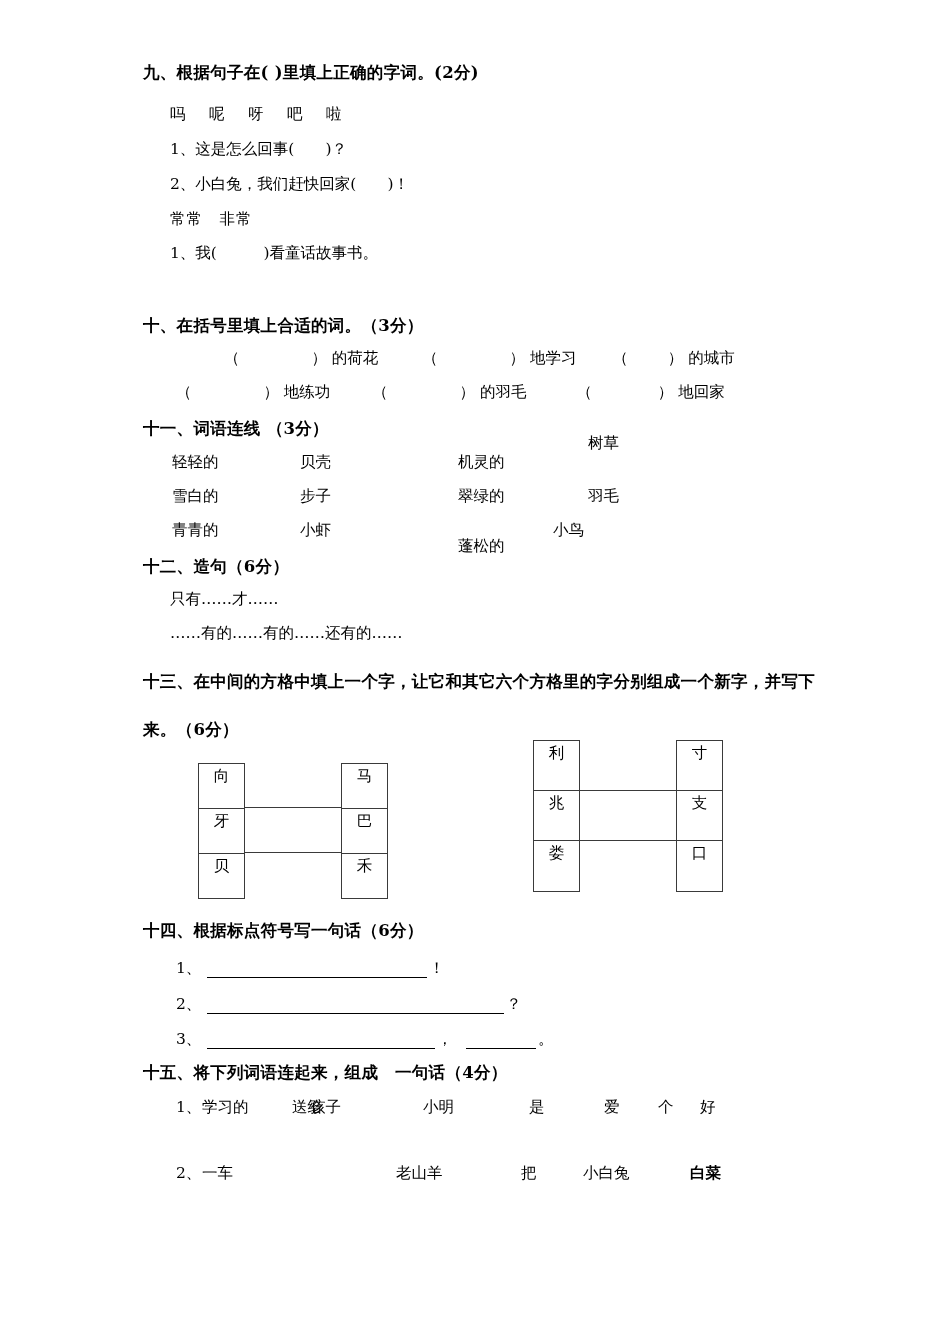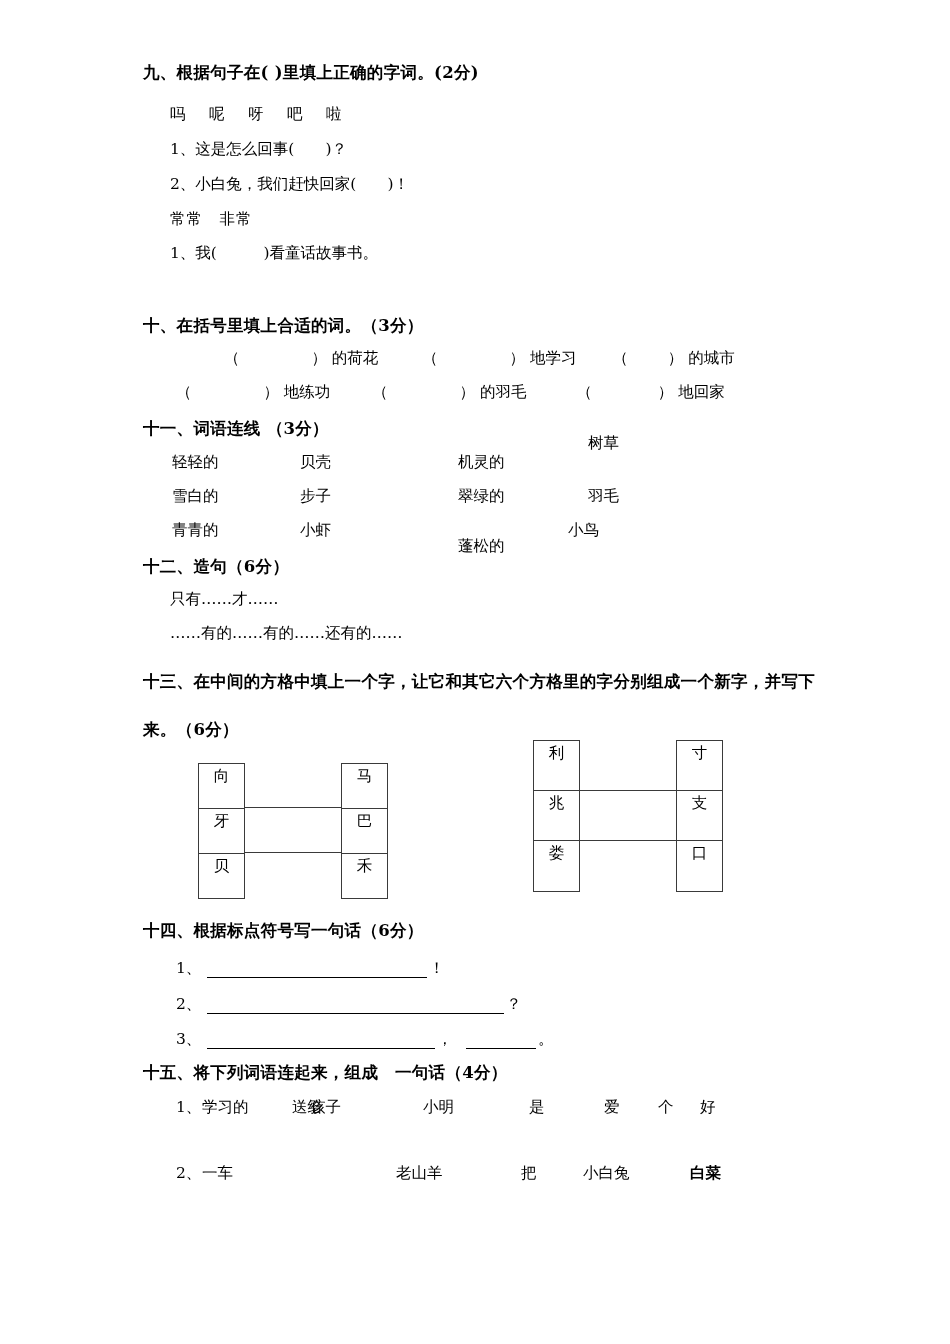--- a/index.html
+++ b/index.html
@@ -143,21 +143,21 @@
   <div class="match-cell" style="left:588px;top:433px;">树草</div>
 
   <div class="match-cell" style="left:172px;top:486px;">雪白的</div>
   <div class="match-cell" style="left:300px;top:486px;">步子</div>
   <div class="match-cell" style="left:458px;top:486px;">翠绿的</div>
   <div class="match-cell" style="left:588px;top:486px;">羽毛</div>
 
   <div class="match-cell" style="left:172px;top:520px;">青青的</div>
   <div class="match-cell" style="left:300px;top:520px;">小虾</div>
   <div class="match-cell" style="left:458px;top:536px;">蓬松的</div>
-  <div class="match-cell" style="left:568px;top:520px;">小鸟</div>
+  <div class="match-cell" style="left:553px;top:520px;">小鸟</div>
 
   <div class="heading" style="top:556px;">十二、造句（6分）</div>
 
   <div class="body-line" style="top:589px;">只有……才……</div>
 
   <div class="body-line" style="top:623px;">……有的……有的……还有的……</div>
 
   <div class="heading wrap" style="top:658px;">十三、在中间的方格中填上一个字，让它和其它六个方格里的字分别组成一个新字，并写下来。（6分）</div>
 
   <div class="grid" style="left:198px;top:763px;width:190px;height:136px;">

